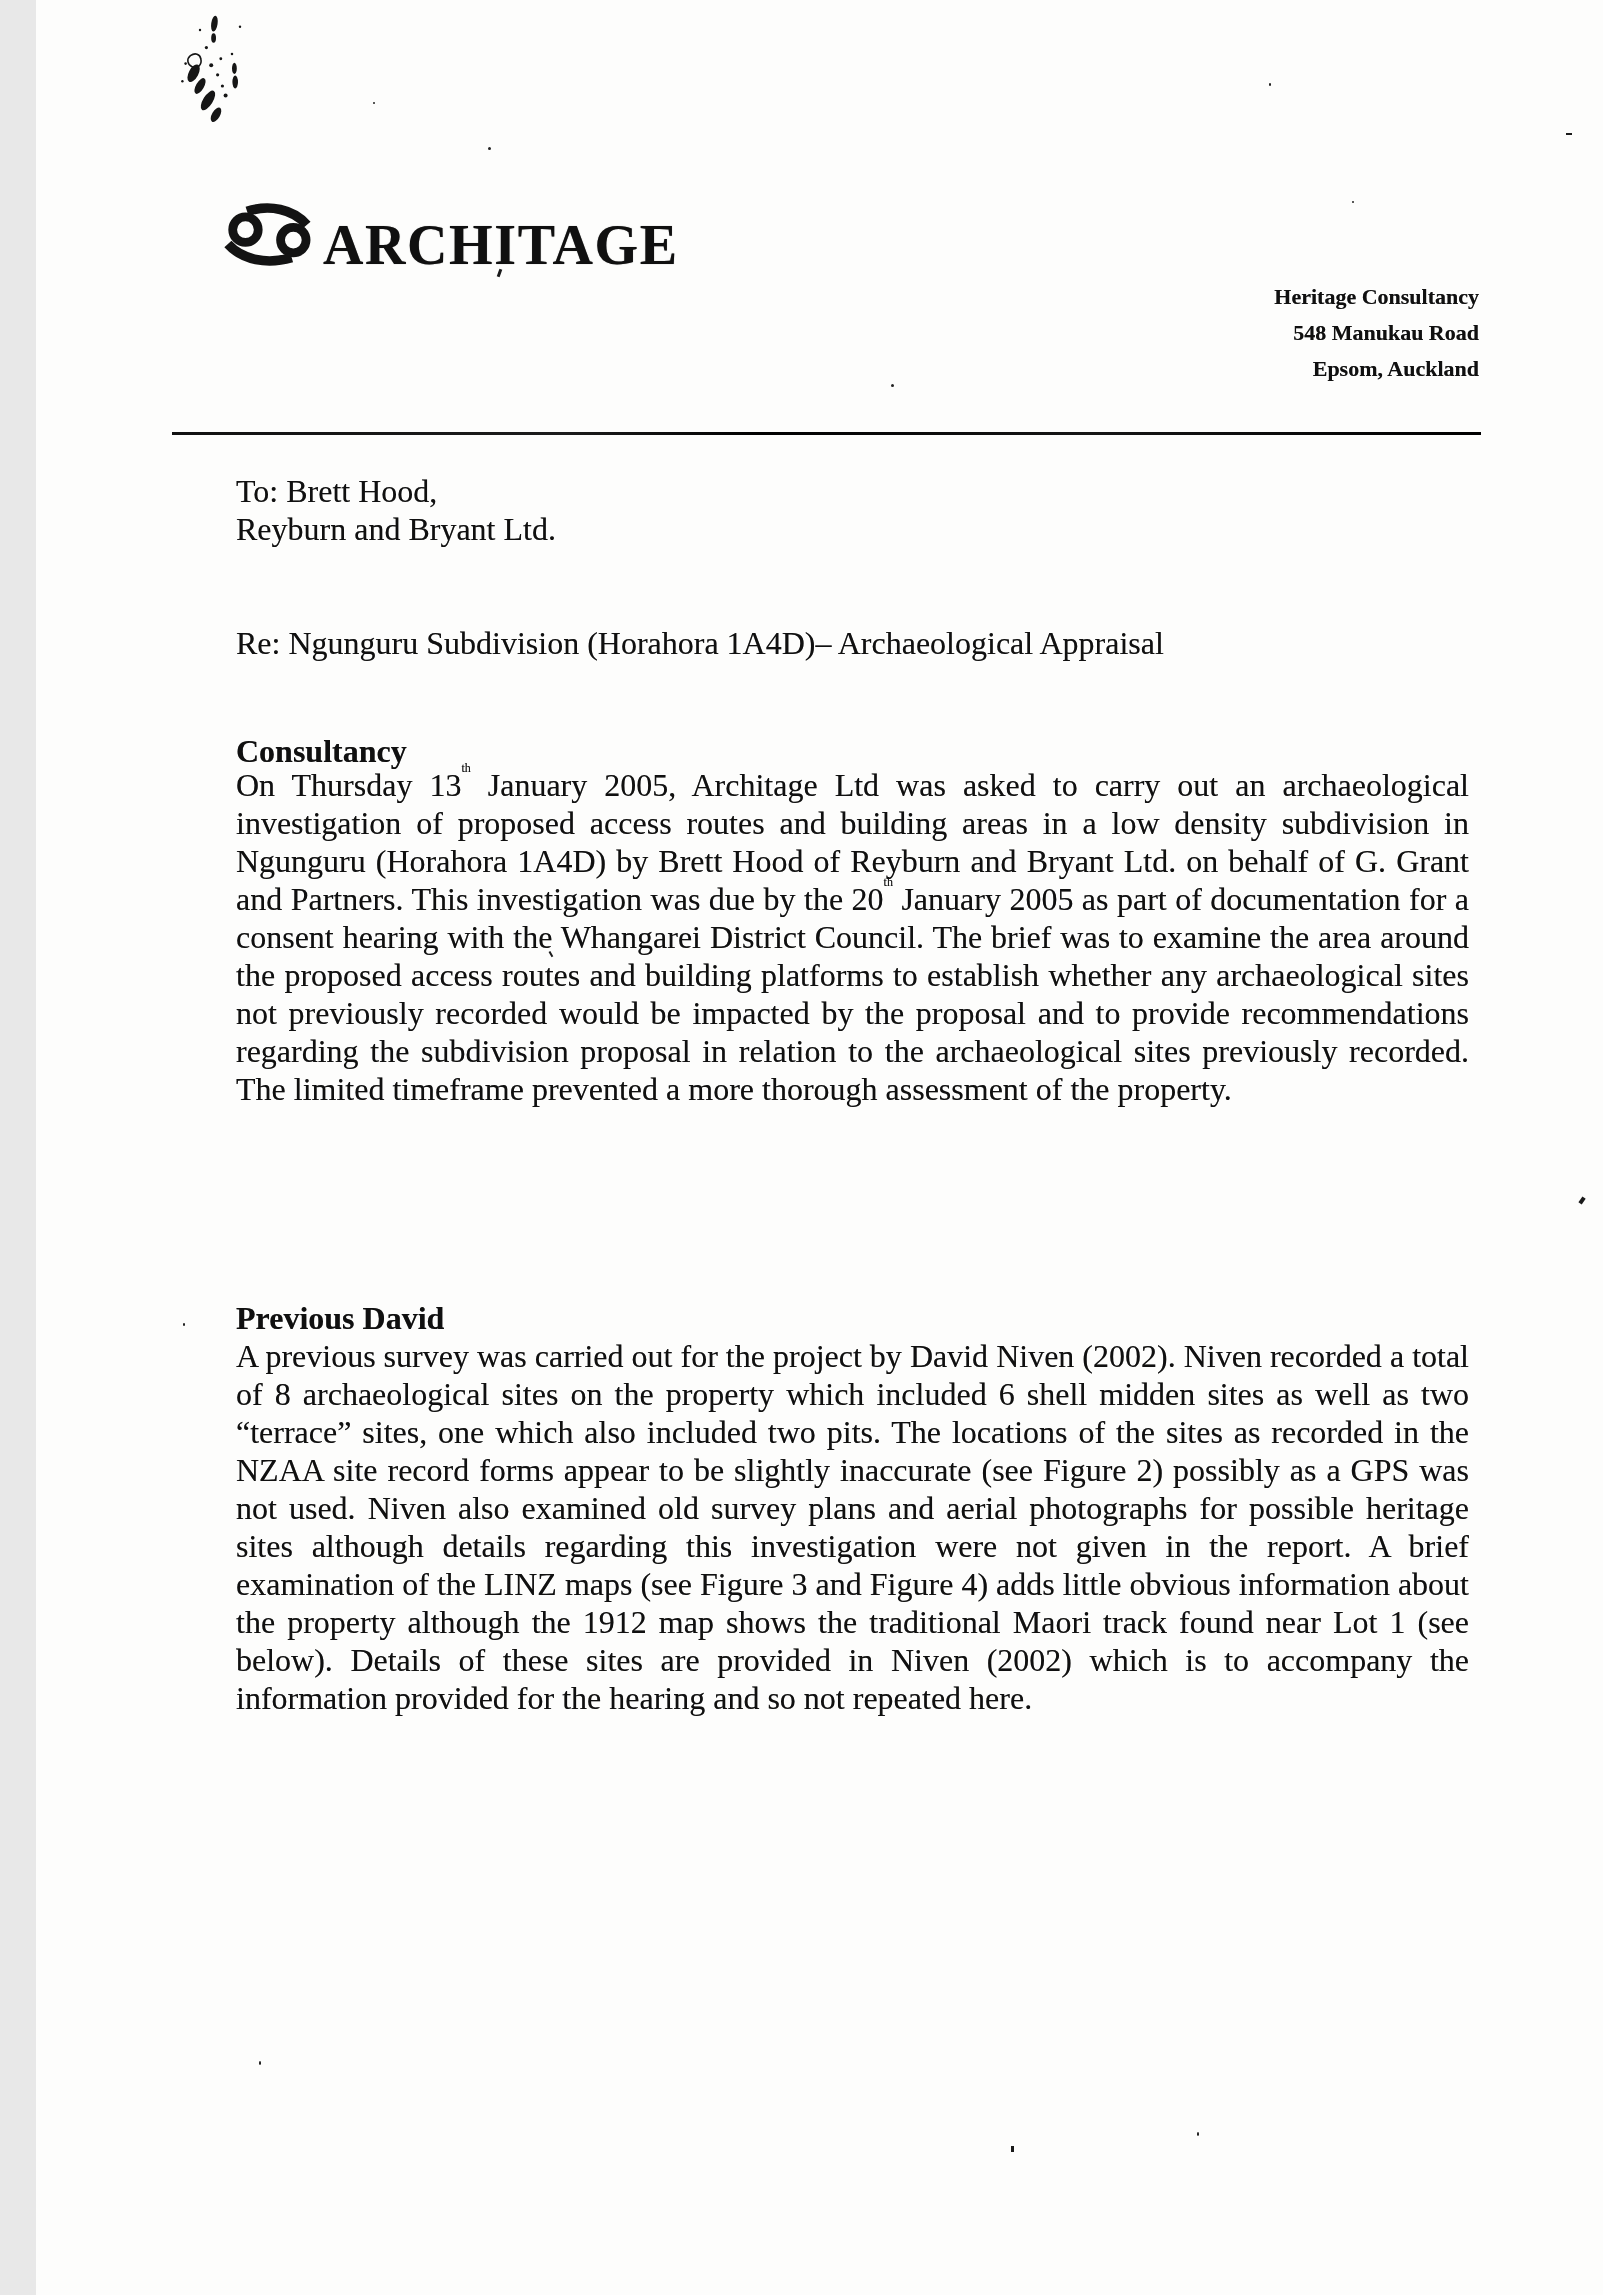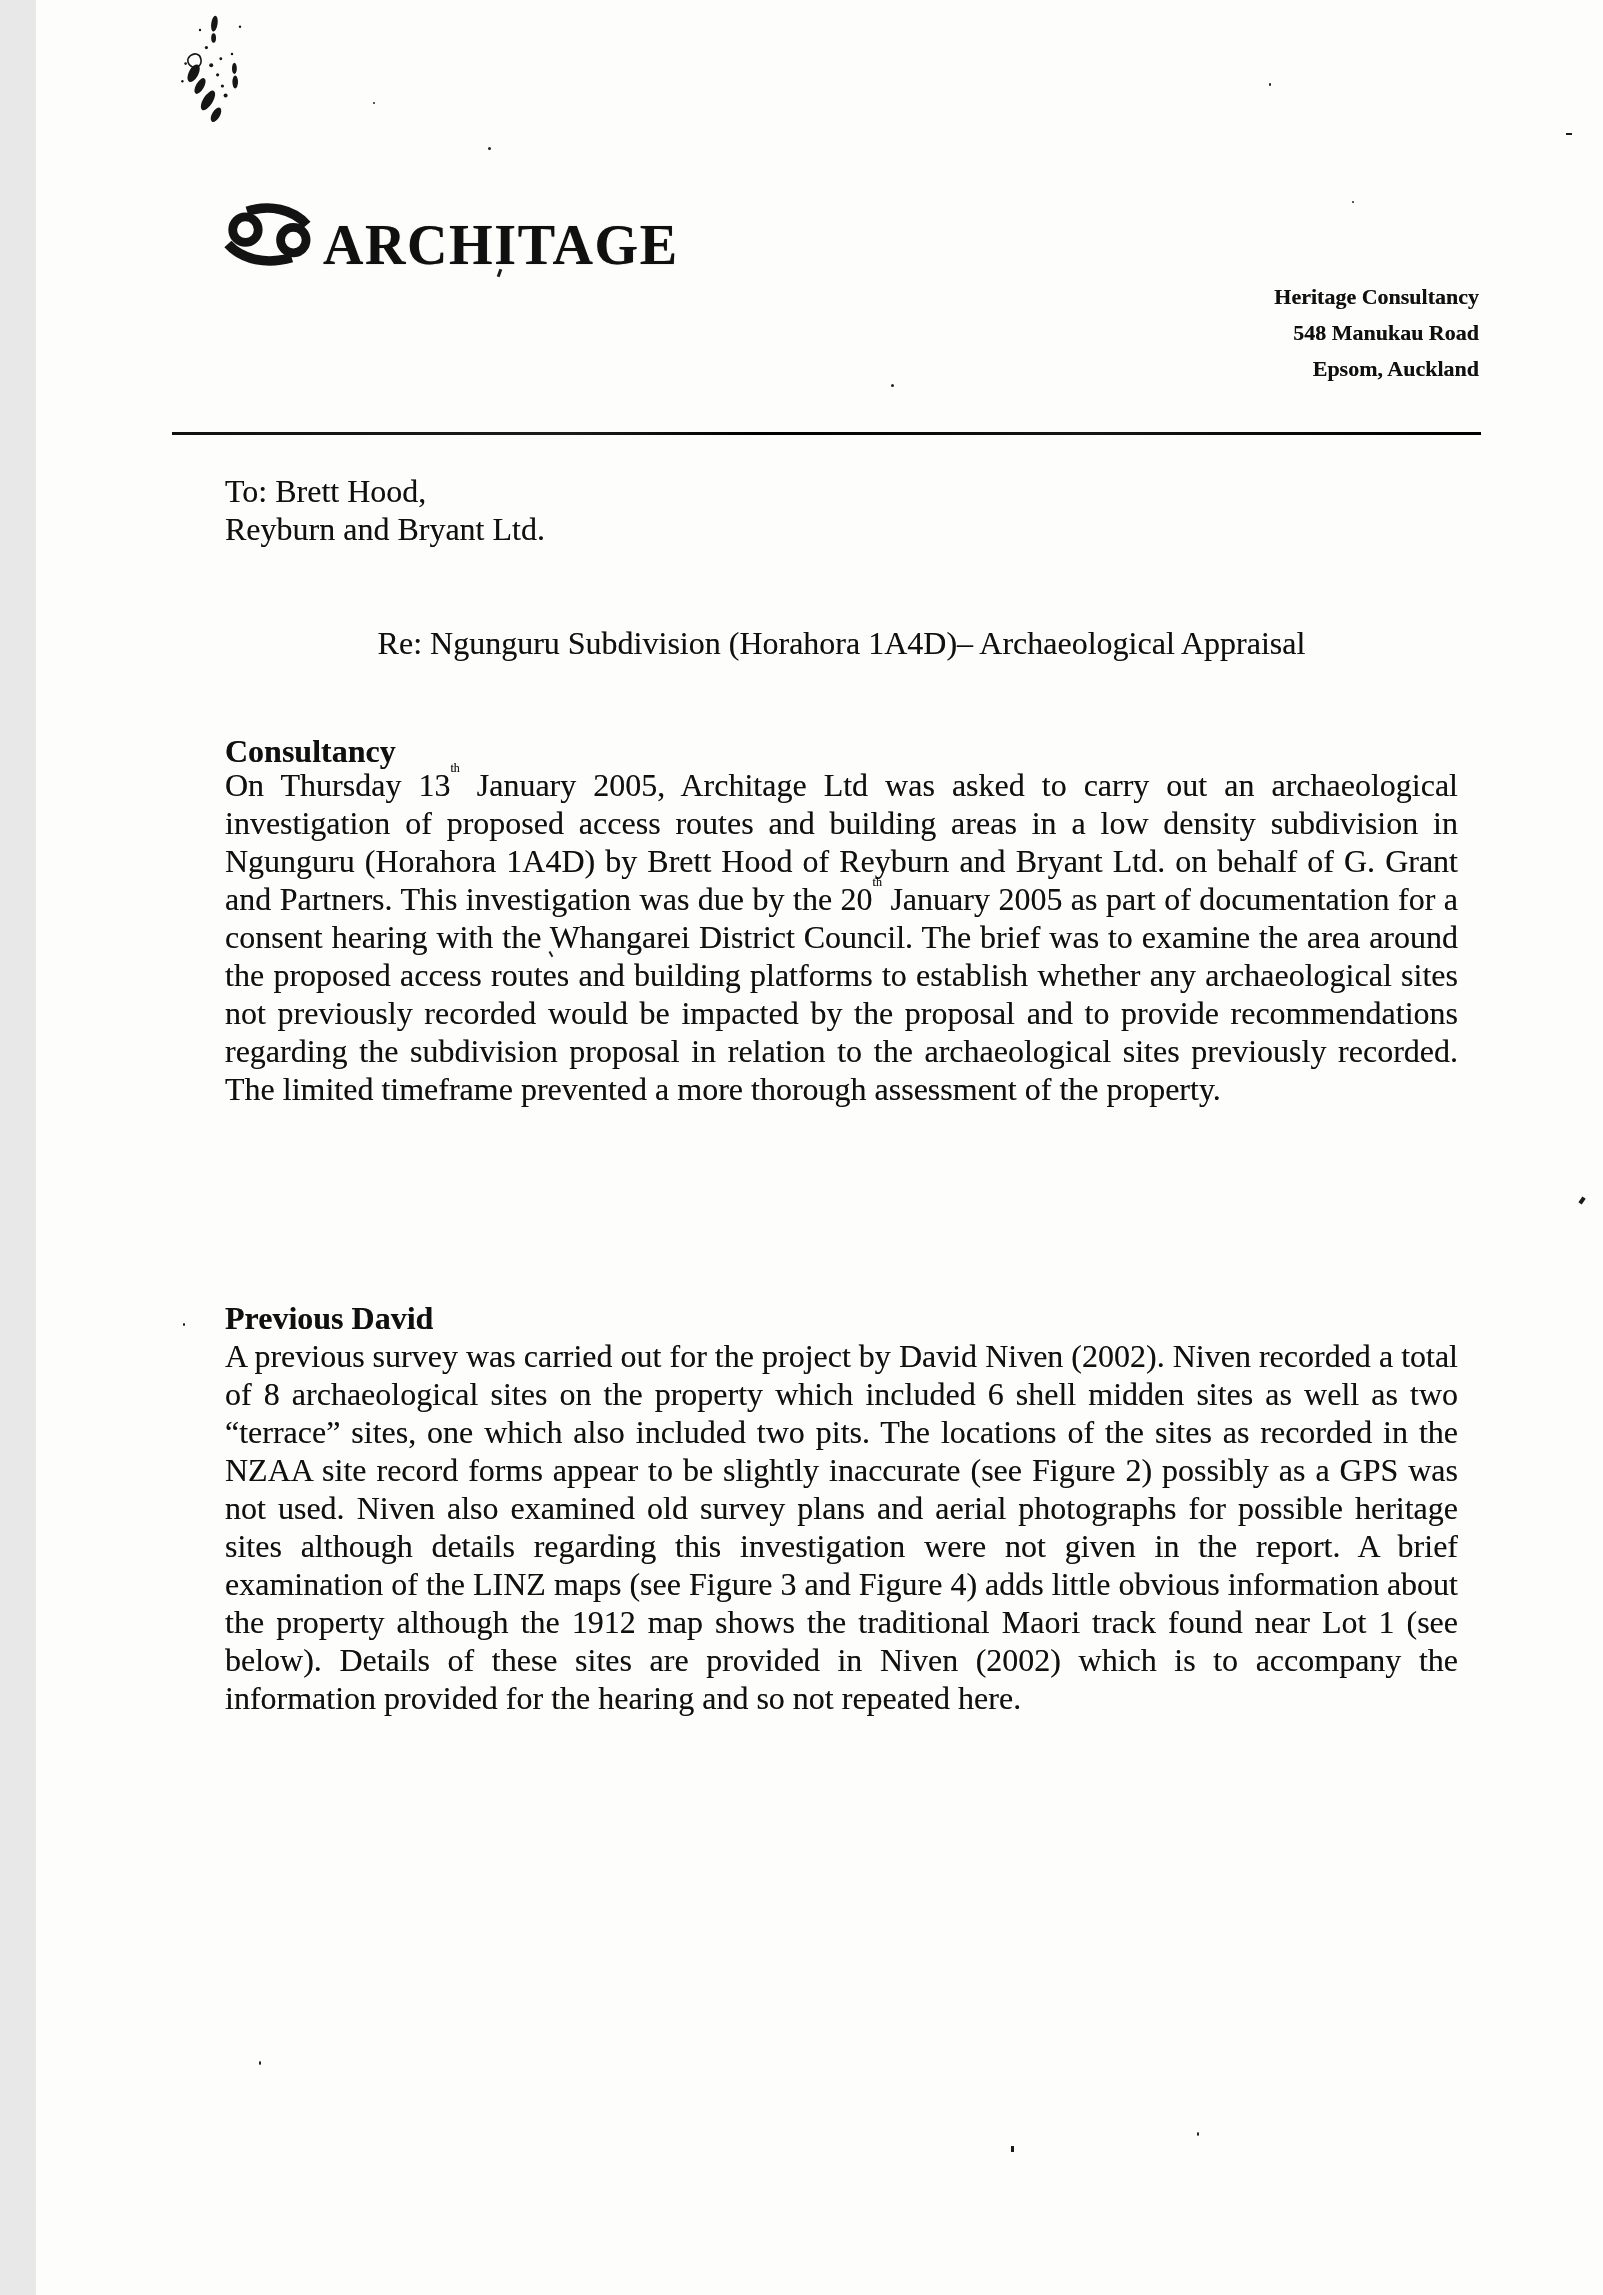--- a/index.html
+++ b/index.html
@@ -26,21 +26,21 @@
     font-size:22px;font-weight:bold;
     line-height:36px;text-align:right;
     text-shadow:0 0 0.5px rgba(0,0,0,.5);
   }
   #rule{
     left:136px;top:432px;width:1309px;height:3.2px;
     background:linear-gradient(90deg,#111 0%,#1c1c1c 30%,#000 45%,#161616 70%,#000 98%);
   }
   
   .bodytext{
-    left:189px;width:1233px;
+    left:200px;width:1233px;
     font-size:32px;line-height:38px;
     text-shadow:0 0 0.4px rgba(0,0,0,.45);
   }
   .justified{text-align:justify;}
   .heading{font-weight:bold;}
   sup.ord{
     font-size:12px;line-height:0;
     position:relative;top:-12px;letter-spacing:0;
   }
   
@@ -96,21 +96,21 @@
     </div>
 
     <div id="rule" class="abs"></div>
   </div>
 
   <div class="abs bodytext" style="top:472px;">
     <div>To: Brett Hood,</div>
     <div>Reyburn and Bryant Ltd.</div>
   </div>
 
-  <div class="abs bodytext" style="top:624px;text-align:center;">Re: Ngunguru Subdivision (Horahora 1A4D)– Archaeological Appraisal</div>
+  <div class="abs bodytext" style="top:624px;">Re: Ngunguru Subdivision (Horahora 1A4D)– Archaeological Appraisal</div>
 
   <div class="abs bodytext heading" style="top:732px;">Consultancy</div>
   <div class="abs bodytext justified" style="top:766px;">On Thursday 13<sup class="ord">th</sup> January 2005, Architage Ltd was asked to carry out an archaeological investigation of proposed access routes and building areas in a low density subdivision in Ngunguru (Horahora 1A4D) by Brett Hood of Reyburn and Bryant Ltd. on behalf of G. Grant and Partners. This investigation was due by the 20<sup class="ord">th</sup> January 2005 as part of documentation for a consent hearing with the Whangarei District Council. The brief was to examine the area around the proposed access routes and building platforms to establish whether any archaeological sites not previously recorded would be impacted by the proposal and to provide recommendations regarding the subdivision proposal in relation to the archaeological sites previously recorded. The limited timeframe prevented a more thorough assessment of the property.</div>
 
   <div class="abs bodytext heading" style="top:1299px;">Previous David</div>
   <div class="abs bodytext justified" style="top:1337px;">A previous survey was carried out for the project by David Niven (2002). Niven recorded a total of 8 archaeological sites on the property which included 6 shell midden sites as well as two “terrace” sites, one which also included two pits. The locations of the sites as recorded in the NZAA site record forms appear to be slightly inaccurate (see Figure 2) possibly as a GPS was not used. Niven also examined old survey plans and aerial photographs for possible heritage sites although details regarding this investigation were not given in the report. A brief examination of the LINZ maps (see Figure 3 and Figure 4) adds little obvious information about the property although the 1912 map shows the traditional Maori track found near Lot 1 (see below).  Details of these sites are provided in Niven (2002) which is to accompany the information provided for the hearing and so not repeated here.</div>
 
   <div class="speck" style="left:452px;top:147px;width:3.2px;height:3.2px;"></div>
   <div class="speck" style="left:337px;top:102px;width:2.4px;height:2.4px;"></div>
   <div class="speck" style="left:1233px;top:83px;width:2.4px;height:3.2px;"></div>

